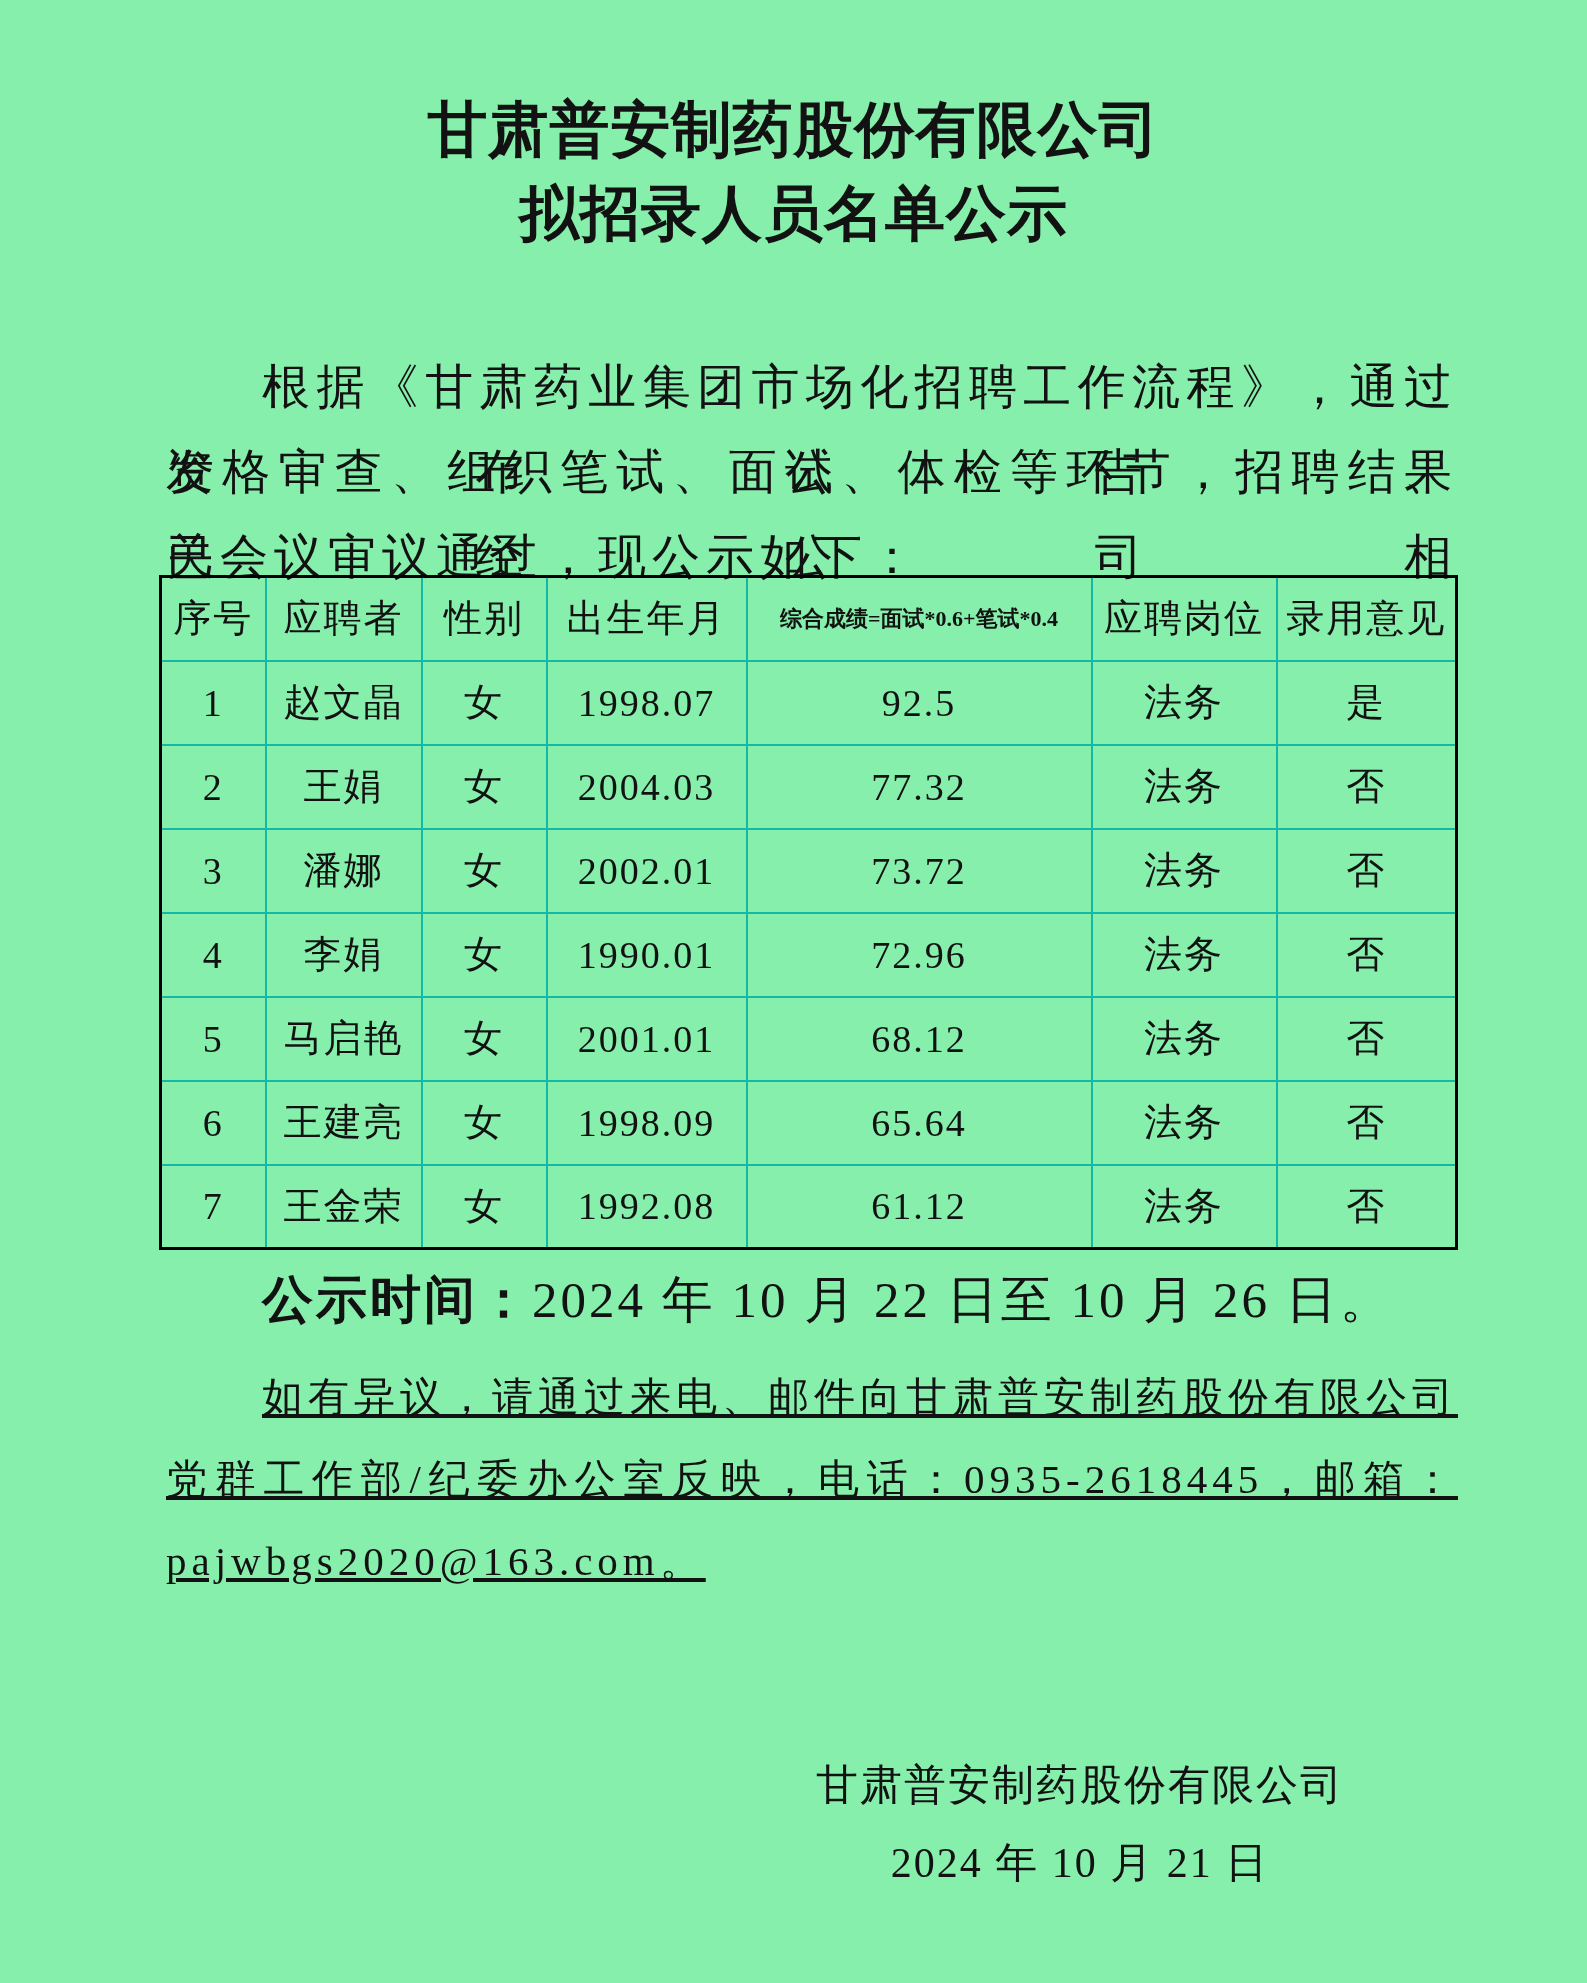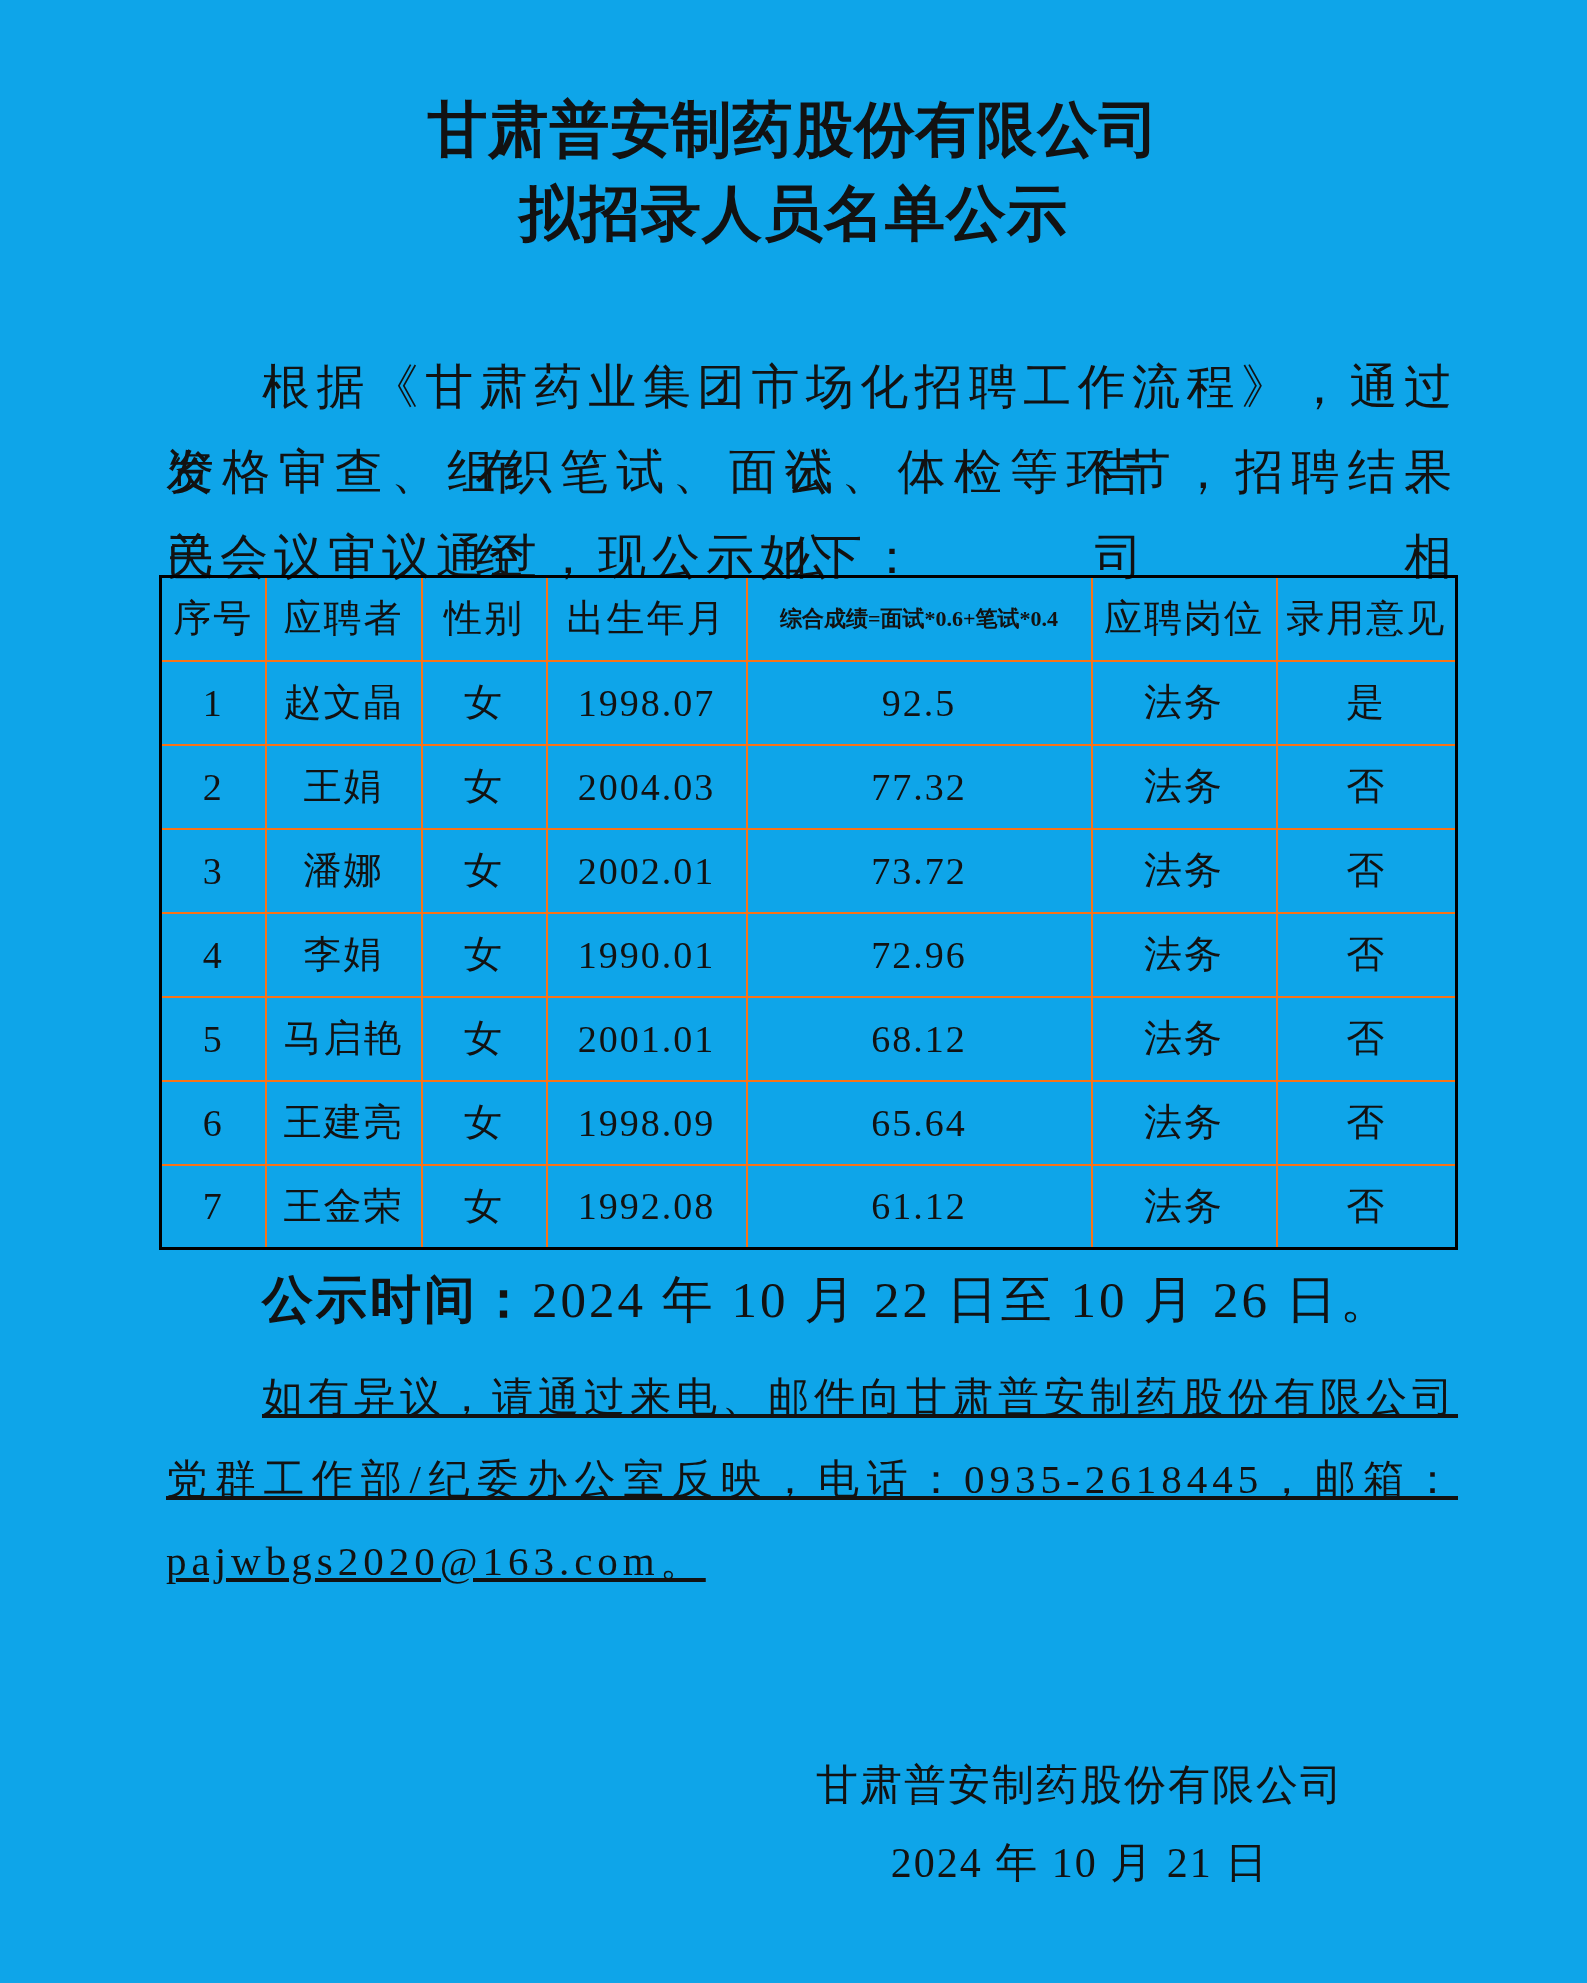--- a/index.html
+++ b/index.html
@@ -5,21 +5,21 @@
   html, body {
     margin: 0;
     padding: 0;
     background: #e8e8e8;
   }
   .page {
     position: relative;
     width: 1587px;
     height: 1983px;
     margin: 0 auto;
-    background: #0ea5e9;
+    background: #86efac;
     color: #121212;
     font-family: "Liberation Serif", "DejaVu Serif", serif;
     overflow: hidden;
   }
 
   
   .title-block {
     position: absolute;
     top: 88px;
     left: 0;
@@ -61,21 +61,21 @@
     position: absolute;
     top: 575px;
     left: 159px;
     width: 1296px;
     border-collapse: collapse;
     table-layout: fixed;
     border: 3px solid #000;
   }
   table.roster th,
   table.roster td {
-    border: 2px solid #f97316;
+    border: 2px solid #14b8a6;
     text-align: center;
     vertical-align: middle;
     padding: 0;
     font-size: 38px;
     font-weight: normal;
     letter-spacing: 2px;
     overflow: hidden;
   }
   table.roster tr {
     height: 84px;

